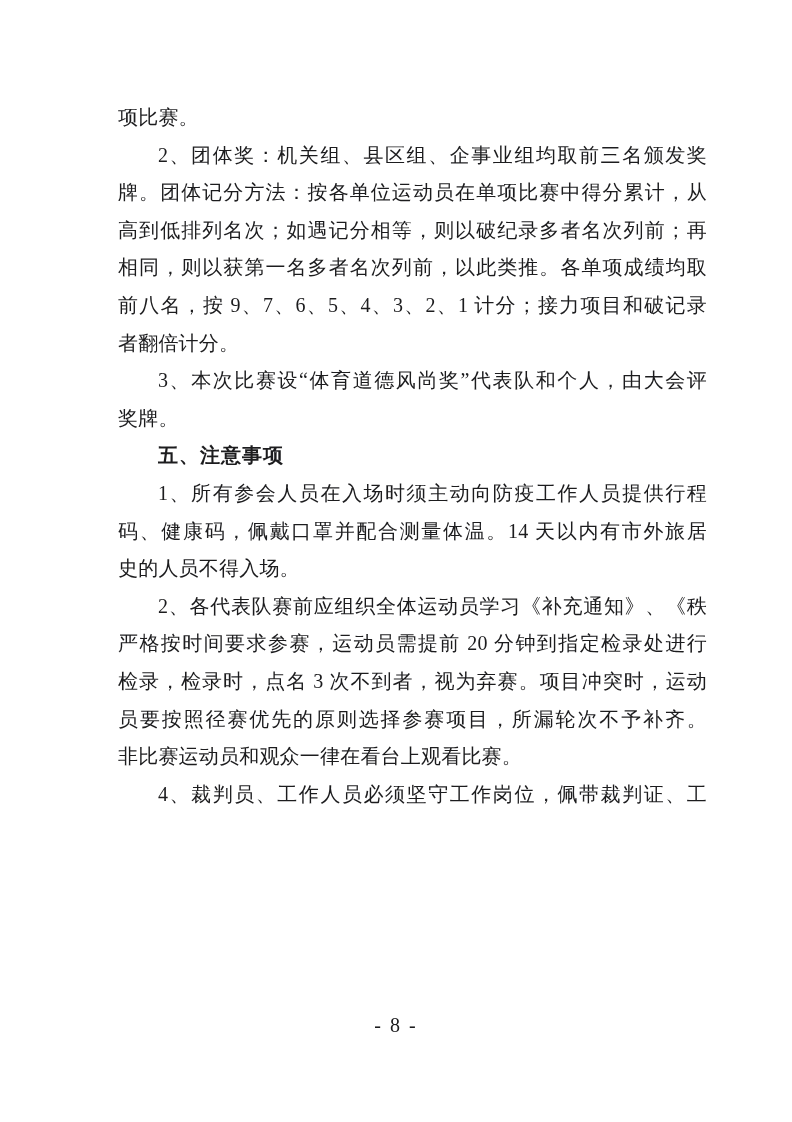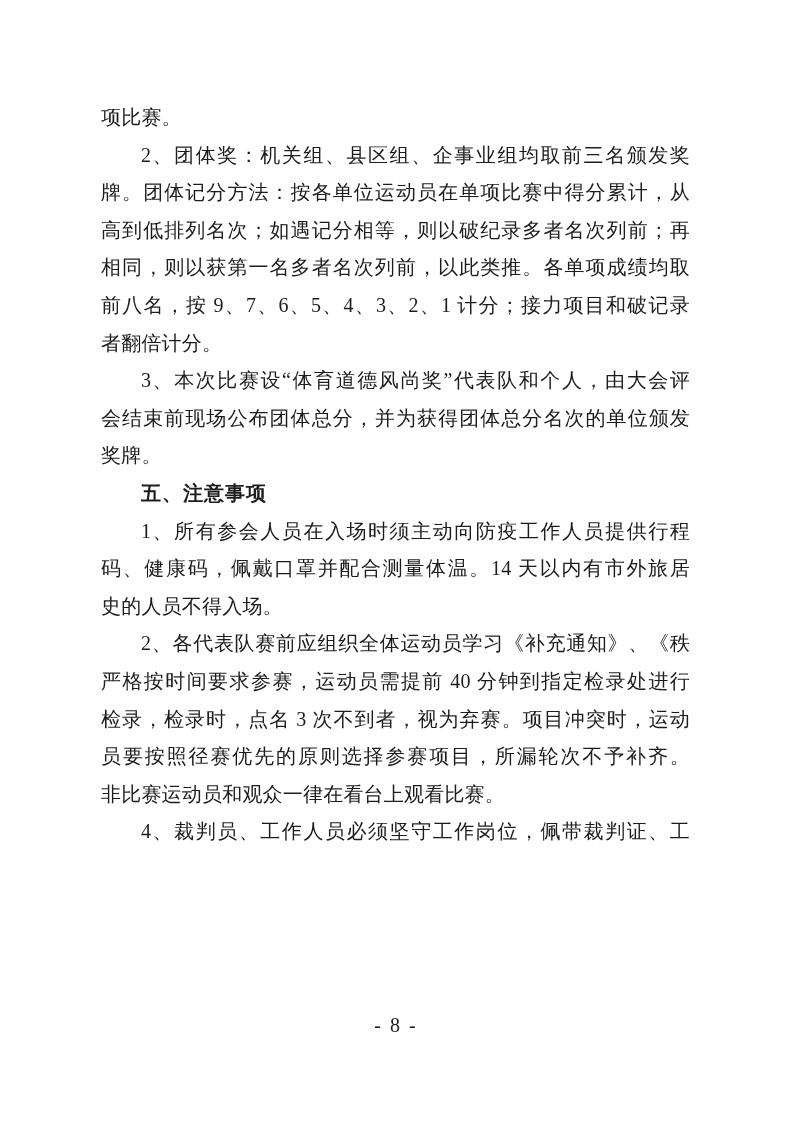--- a/index.html
+++ b/index.html
@@ -11,21 +11,21 @@
     position: relative;
     width: 792px;
     height: 1122px;
     background: #ffffff;
     overflow: hidden;
     font-family: "Liberation Serif", "DejaVu Serif", serif;
     color: #1a1a1a;
   }
   .content {
     position: absolute;
-    left: 101px;
+    left: 118px;
     top: 99px;
     width: 589px;
   }
   .line {
     font-size: 20px;
     line-height: 37.6px;
     height: 37.6px;
     white-space: nowrap;
     text-align: justify;
     text-align-last: left;
@@ -63,27 +63,26 @@
 <div class="page">
   <div class="content" id="content-area">
       <div class="line">项比赛。</div>
       <div class="line fill indent">2、团体奖：机关组、县区组、企事业组均取前三名颁发奖</div>
       <div class="line fill">牌。团体记分方法：按各单位运动员在单项比赛中得分累计，从</div>
       <div class="line fill">高到低排列名次；如遇记分相等，则以破纪录多者名次列前；再</div>
       <div class="line fill">相同，则以获第一名多者名次列前，以此类推。各单项成绩均取</div>
       <div class="line fill">前八名，按 9、7、6、5、4、3、2、1 计分；接力项目和破记录</div>
       <div class="line">者翻倍计分。</div>
       <div class="line fill indent">3、本次比赛设“体育道德风尚奖”代表队和个人，由大会评</div>
-      <div class="line fill">会结束前现场公布团体总分，并为获得团体总分名次的单位颁发</div>
       <div class="line">奖牌。</div>
       <div class="line indent bold">五、注意事项</div>
       <div class="line fill indent">1、所有参会人员在入场时须主动向防疫工作人员提供行程</div>
       <div class="line fill">码、健康码，佩戴口罩并配合测量体温。14 天以内有市外旅居</div>
       <div class="line">史的人员不得入场。</div>
       <div class="line fill indent">2、各代表队赛前应组织全体运动员学习《补充通知》、《秩</div>
-      <div class="line fill">严格按时间要求参赛，运动员需提前 40 分钟到指定检录处进行</div>
+      <div class="line fill">严格按时间要求参赛，运动员需提前 20 分钟到指定检录处进行</div>
       <div class="line fill">检录，检录时，点名 3 次不到者，视为弃赛。项目冲突时，运动</div>
       <div class="line fill">员要按照径赛优先的原则选择参赛项目，所漏轮次不予补齐。</div>
       <div class="line">非比赛运动员和观众一律在看台上观看比赛。</div>
       <div class="line fill indent">4、裁判员、工作人员必须坚守工作岗位，佩带裁判证、工</div>
     </div>
   <div class="footer">- 8 -</div>
 </div>
 
 </body></html>

